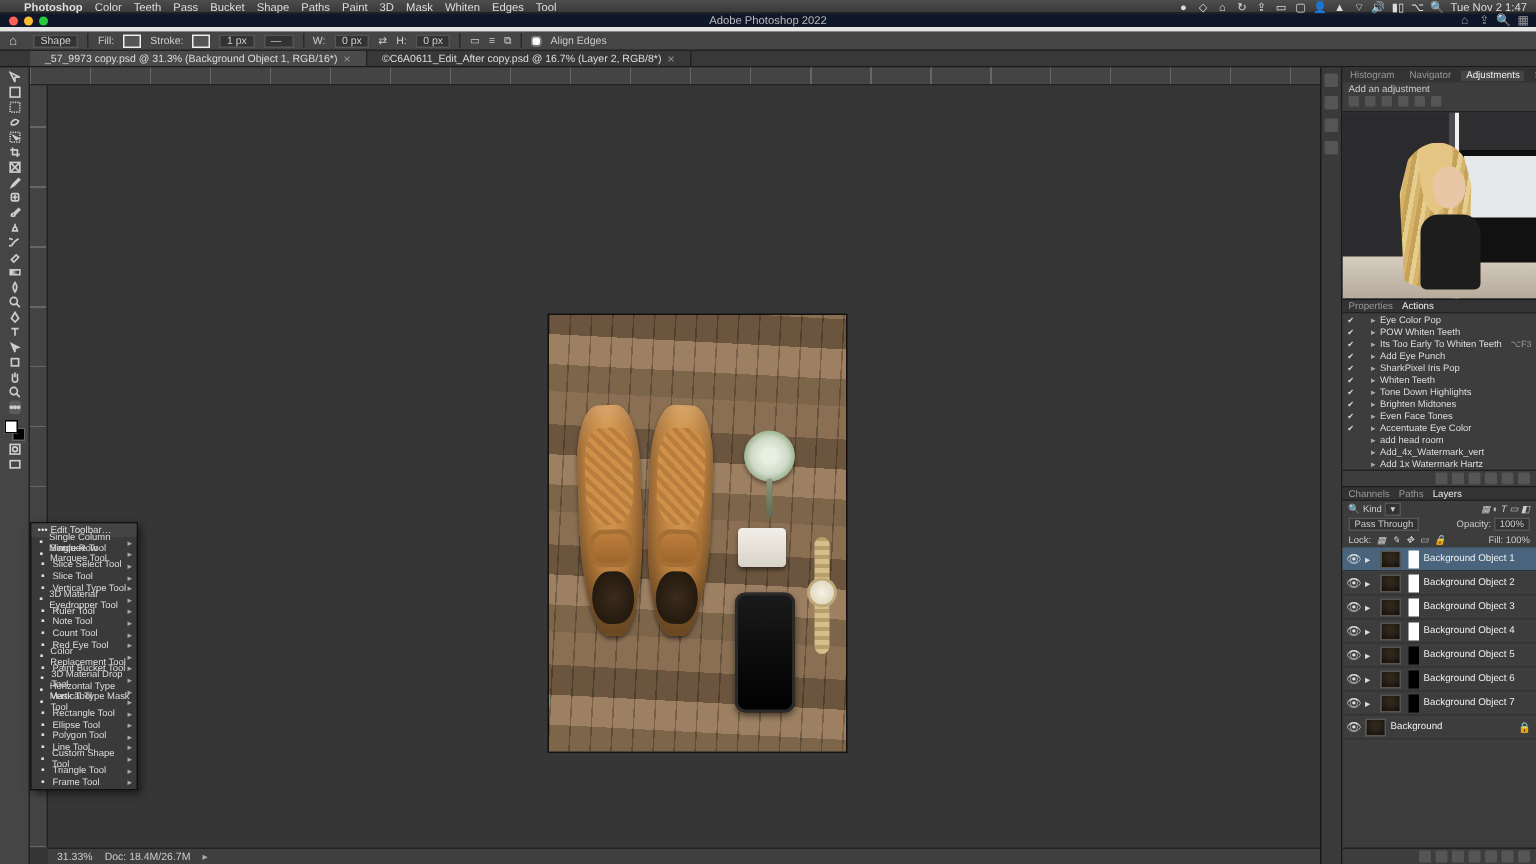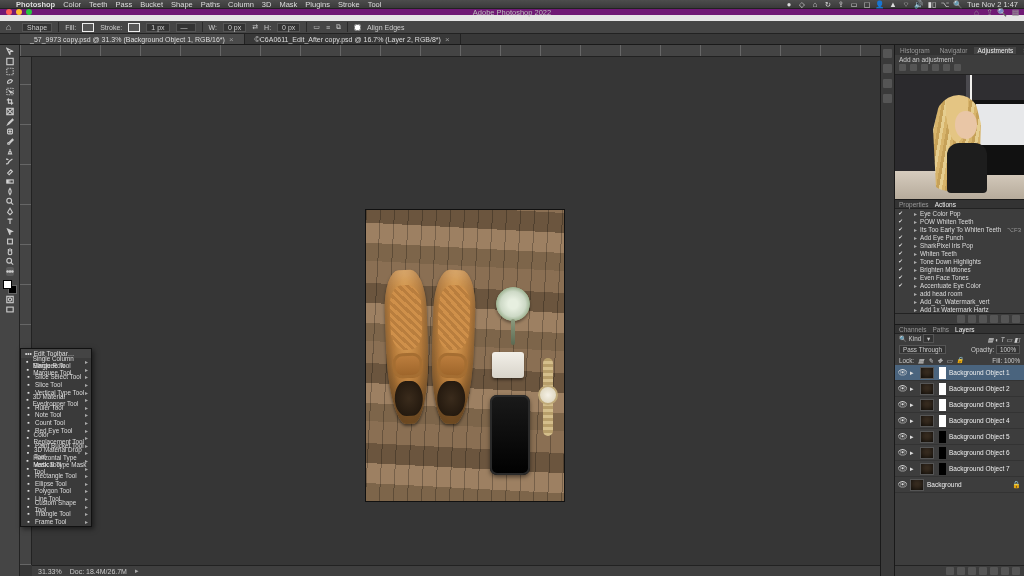--- a/index.html
+++ b/index.html
@@ -8,21 +8,21 @@
   
   .mac-menubar { height: 9px; background: linear-gradient(#4d4d4d,#3a3a3a); display: flex; align-items: center; padding: 0 6px; justify-content: space-between; border-bottom: 1px solid #222; }
   .mac-menubar .left, .mac-menubar .right { display: flex; align-items: center; gap: 8px; }
   .mac-menubar .right { gap: 5px; }
   .mac-menubar span { font-size: 7.5px; color: #ddd; white-space: nowrap; }
   .apple-logo { font-size: 9px; margin-right: 2px; }
   .status-icon { width: 8px; height: 8px; display: inline-flex; align-items: center; justify-content: center; font-size: 8px; color: #ccc; }
 
   
   .window { height: 567px; display: flex; flex-direction: column; }
-  .titlebar { height: 12px; background: #701a75; display: flex; align-items: center; border-bottom: 6px solid #e5e5e5; position: relative; }
+  .titlebar { height: 12px; background: #0f172a; display: flex; align-items: center; border-bottom: 3px solid #e5e5e5; position: relative; }
   .traffic { display: flex; gap: 4px; padding-left: 6px; }
   .dot { width: 6px; height: 6px; border-radius: 3px; }
   .dot-r { background: #ff5f56; } .dot-y { background: #ffbd2e; } .dot-g { background: #27c93f; }
   .title { position: absolute; left: 50%; transform: translateX(-50%); font-size: 7.5px; color: #bbb; }
   .title-right-icons { position: absolute; right: 4px; display:flex; gap:4px; }
   .title-right-icons .ic { width:9px; height:9px; display:flex; align-items:center; justify-content:center; color:#999; font-size:8px;}
 
   
   .optbar { height: 13px; background: #454545; border-bottom: 1px solid #222; display: flex; align-items: center; gap: 6px; padding: 0 6px; }
   .optbar .ctl { font-size: 7px; color: #ccc; display: flex; align-items: center; gap: 2px; }
@@ -140,25 +140,25 @@
 <div class="mac-menubar">
   <div class="left">
     <span class="apple-logo"></span>
     <span style="font-weight:600">Photoshop</span>
     <span>Color</span>
     <span>Teeth</span>
     <span>Pass</span>
     <span>Bucket</span>
     <span>Shape</span>
     <span>Paths</span>
-    <span>Column</span>
+    <span>Paint</span>
     <span>3D</span>
     <span>Mask</span>
-    <span>Plugins</span>
-    <span>Stroke</span>
+    <span>Whiten</span>
+    <span>Edges</span>
     <span>Tool</span>
   </div>
   <div class="right">
     <span class="status-icon">●</span>
     <span class="status-icon">◇</span>
     <span class="status-icon">⌂</span>
     <span class="status-icon">↻</span>
     <span class="status-icon">⇪</span>
     <span class="status-icon">▭</span>
     <span class="status-icon">▢</span>

